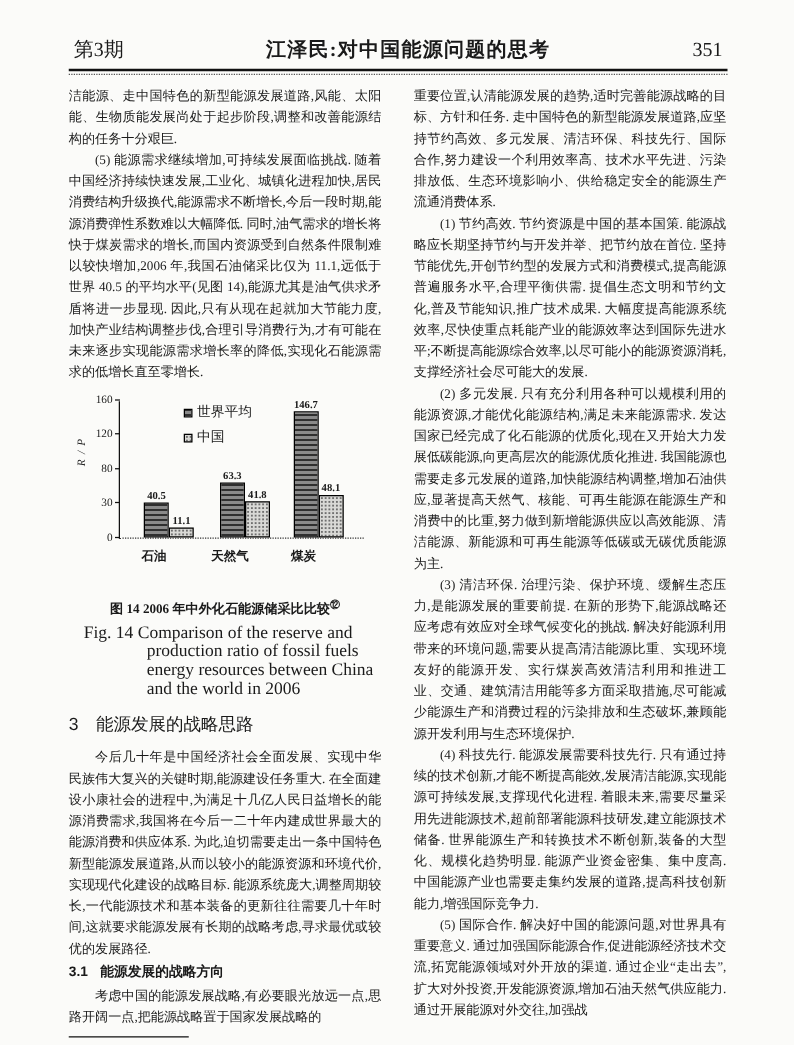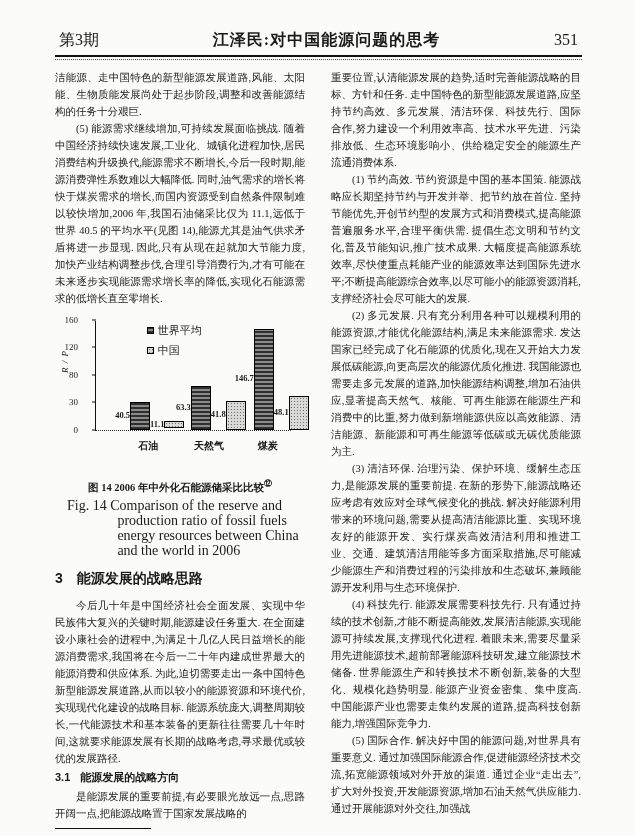--- a/index.html
+++ b/index.html
@@ -36,45 +36,45 @@
     position:absolute; left:2px; top:58px;
     transform:rotate(-90deg); transform-origin:left top;
     font-size:9px; font-style:italic; letter-spacing:1px;
   }
   .plot-area {
     position:absolute; left:40px; top:6px; width:196px; height:110px;
     border-left:1.5px solid #111;
     border-bottom:1.5px dotted #333;
   }
   .ytick { position:absolute; right:100%; transform:translateY(50%); display:flex; align-items:center; }
-  .ytick .lbl { font-size:9px; margin-right:14px; }
+  .ytick .lbl { font-size:9px; margin-right:2px; }
   .ytick .mark { width:4px; border-top:1px solid #111; display:inline-block; }
   .bar-group { position:absolute; bottom:0; display:flex; align-items:flex-end; }
-  .bar-col { display:flex; flex-direction:row; align-items:center; justify-content:flex-end; }
+  .bar-col { display:flex; flex-direction:column; align-items:center; justify-content:flex-end; }
   .bar-value { font-size:8.5px; font-weight:bold; line-height:9px; margin-bottom:1px; white-space:nowrap; }
   .bar { width:20px; border:1px solid #000; }
   .pat-world { background:repeating-linear-gradient(0deg,#2f2f2f 0 2px,#8a8a8a 2px 4px); }
   .pat-china { background-color:#d9d9d6; background-image:radial-gradient(#6e6e6e .8px,transparent .9px); background-size:3px 3px; }
   .chart-legend { position:absolute; left:26%; top:1px; display:flex; flex-direction:column; gap:3px; }
   .legend-item { display:flex; align-items:center; gap:4px; font-size:11px; }
   .legend-swatch { width:7px; height:7px; border:1px solid #000; display:inline-block; }
-  .xlabels { position:absolute; left:52px; top:122px; width:196px; height:16px; }
+  .xlabels { position:absolute; left:27px; top:122px; width:196px; height:16px; }
   .xlabel { position:absolute; transform:translateX(-50%); font-size:10px; font-weight:bold; }
 
   .cap-cn { text-align:center; font-weight:bold; font-size:10.5px; margin-top:8px; }
   .cap-cn sup { font-size:8px; }
   .cap-en {
     font-size:14px; line-height:15px; margin:3px 0 0 12px; text-align:left;
     padding-left:3.6em; text-indent:-3.6em;
   }
 
   
   .sec-head {
     font-family:"Liberation Sans","DejaVu Sans",sans-serif;
-    font-weight:bold; font-size:14px; margin:12px 0 10px 0; text-indent:0 !important;
+    font-weight:normal; font-size:14px; margin:12px 0 10px 0; text-indent:0 !important;
   }
   .sec-head .num { margin-right:14px; }
   .subsec-head {
     font-family:"Liberation Sans","DejaVu Sans",sans-serif;
     font-weight:bold; font-size:11px; margin:2px 0 2px 0;
   }
   .subsec-head .num { margin-right:10px; }
 
   
   .footnote-rule { width:96px; border-top:1.5px solid #111; margin-top:6px; }
@@ -180,21 +180,21 @@
       <div class="sec-head">
         <span class="num">3</span><span>能源发展的战略思路</span>
       </div>
 
       <p>今后几十年是中国经济社会全面发展、实现中华民族伟大复兴的关键时期,能源建设任务重大. 在全面建设小康社会的进程中,为满足十几亿人民日益增长的能源消费需求,我国将在今后一二十年内建成世界最大的能源消费和供应体系. 为此,迫切需要走出一条中国特色新型能源发展道路,从而以较小的能源资源和环境代价,实现现代化建设的战略目标. 能源系统庞大,调整周期较长,一代能源技术和基本装备的更新往往需要几十年时间,这就要求能源发展有长期的战略考虑,寻求最优或较优的发展路径.</p>
 
       <div class="subsec-head">
         <span class="num">3.1</span><span>能源发展的战略方向</span>
       </div>
 
-      <p>是能源发展的重要前提,有必要眼光放远一点,思路开阔一点,把能源战略置于国家发展战略的</p>
+      <p>考虑中国的能源发展战略,有必要眼光放远一点,思路开阔一点,把能源战略置于国家发展战略的</p>
 
       <div class="footnote-rule"></div>
       <div class="footnote">
         <sup>⑫</sup><span> 资料来源:中华人民共和国国土资源部等统计资料(2007)</span>
       </div>
     </div>
 
     <div class="col">
       <p class="noindent">重要位置,认清能源发展的趋势,适时完善能源战略的目标、方针和任务. 走中国特色的新型能源发展道路,应坚持节约高效、多元发展、清洁环保、科技先行、国际合作,努力建设一个利用效率高、技术水平先进、污染排放低、生态环境影响小、供给稳定安全的能源生产流通消费体系.</p>
       <p>(1) 节约高效. 节约资源是中国的基本国策. 能源战略应长期坚持节约与开发并举、把节约放在首位. 坚持节能优先,开创节约型的发展方式和消费模式,提高能源普遍服务水平,合理平衡供需. 提倡生态文明和节约文化,普及节能知识,推广技术成果. 大幅度提高能源系统效率,尽快使重点耗能产业的能源效率达到国际先进水平;不断提高能源综合效率,以尽可能小的能源资源消耗,支撑经济社会尽可能大的发展.</p>

